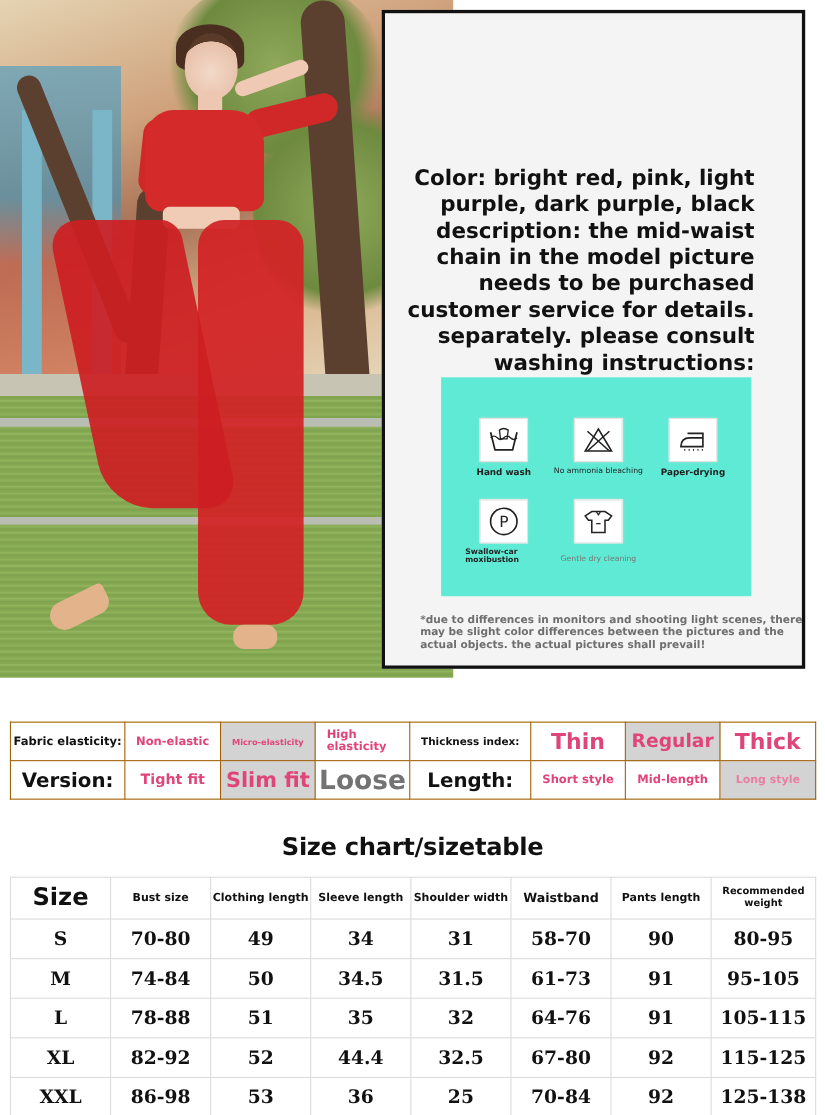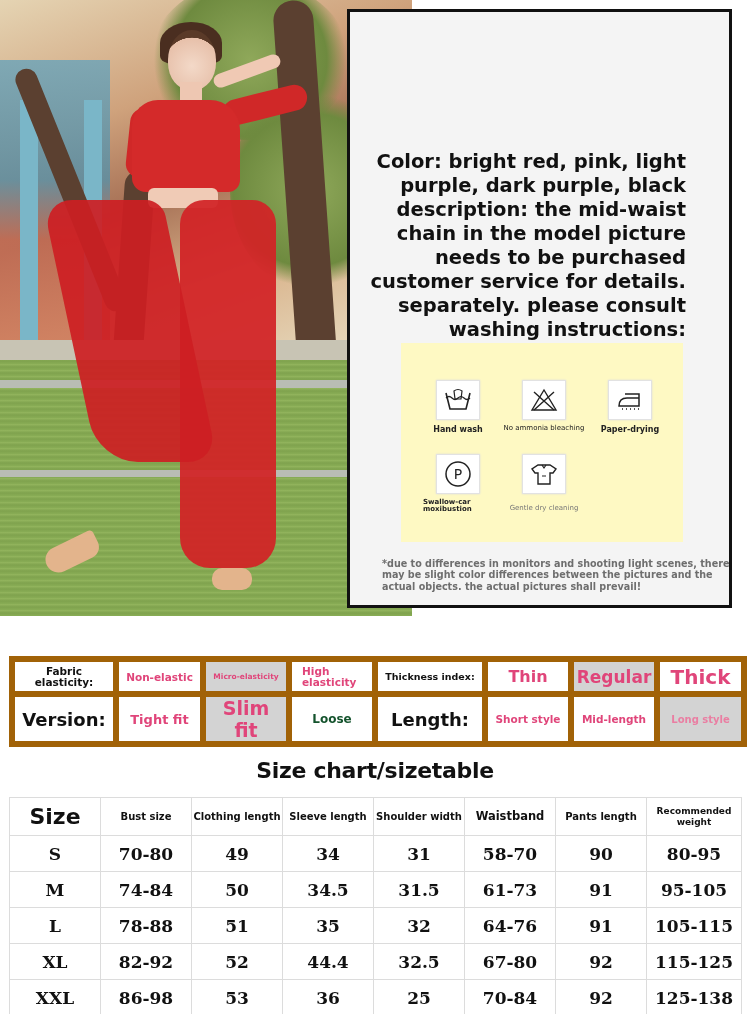--- a/index.html
+++ b/index.html
@@ -39,35 +39,35 @@
   .model .shoe-l { position: absolute; left: 44px; top: 540px; width: 56px; height: 26px; background: #e3b48c; border-radius: 18px 6px 16px 18px; transform: rotate(-26deg); }
   .model .shoe-r { position: absolute; left: 212px; top: 568px; width: 40px; height: 22px; background: #e3b48c; border-radius: 10px; }
 
   
   .info-panel { position: absolute; left: 347px; top: 9px; width: 385px; height: 599px; background: #f4f4f4;
     border: 3px solid #111; }
   .info-text { position: absolute; right: 43px; top: 138px; width: 340px; text-align: right;
     font-family: "DejaVu Sans", sans-serif; font-weight: bold; font-size: 19.5px; line-height: 24px; color: #111; }
   .info-text span { display: block; white-space: nowrap; }
 
-  .care-card { position: absolute; left: 51px; top: 331px; width: 282px; height: 199px; background: #fef9c3; }
+  .care-card { position: absolute; left: 51px; top: 331px; width: 282px; height: 199px; background: #5eead4; }
   .care-item { position: absolute; width: 94px; text-align: center; }
   .care-icon { width: 44px; height: 40px; margin: 0 auto; border: 1px solid #e2e2e2; background: #fff;
     display: flex; align-items: center; justify-content: center; box-shadow: 0 0 2px #ddd; }
   .care-label { font-family: "DejaVu Sans", sans-serif; font-size: 9px; line-height: 9px; margin-top: 5px; color: #222; }
   .care-label.small { font-size: 7px; line-height: 7px; }
   .care-label.gray { color: #777; font-weight: normal; font-size: 7px; }
   .care-label.bold { font-weight: bold; font-size: 8px; }
 
   .disclaimer { position: absolute; left: 32px; top: 546px; width: 350px; font-family: "DejaVu Sans", sans-serif;
     font-size: 9.6px; line-height: 11.4px; color: #6e6e6e; font-weight: bold; }
 
   
   .attr-table { position: absolute; left: 9px; top: 656px; width: 732px; border-collapse: collapse; table-layout: fixed; }
-  .attr-table td { border: 6px solid #a16207; height: 35px; text-align: center; vertical-align: middle;
+  .attr-table td { border: 1px solid #a16207; height: 35px; text-align: center; vertical-align: middle;
     font-family: "DejaVu Sans", sans-serif; color: #e0457a; font-weight: bold; padding: 0 2px; }
   .attr-table td.hl { background: #d3d3d3; }
   .attr-table td.lbl { color: #111; }
 
   
   .size-title { position: absolute; left: 0; top: 758px; width: 750px; text-align: center;
     font-family: "DejaVu Sans", sans-serif; font-weight: bold; font-size: 22px; color: #111; letter-spacing: -0.3px; }
   .size-table { position: absolute; left: 9px; top: 797px; width: 732px; border-collapse: collapse; table-layout: fixed; }
   .size-table th, .size-table td { border: 1px solid #dcdcdc; text-align: center; vertical-align: middle; color: #111; }
   .size-table th { height: 38px; font-family: "DejaVu Sans", sans-serif; font-weight: bold; font-size: 10px; line-height: 11px; }
@@ -185,29 +185,29 @@
       <col style="width:86px">
       <col style="width:87px">
   </colgroup>
   <tbody>
       <tr>
     <td class="lbl" style="font-size:10.5px;line-height:11px">Fabric elasticity:</td>
     <td style="font-size:10.5px">Non-elastic</td>
     <td class="hl" style="font-size:7.5px">Micro-elasticity</td>
     <td style="font-size:10.5px;line-height:11px;text-align:left;padding-left:10px">High elasticity</td>
     <td class="lbl" style="font-size:9.5px">Thickness index:</td>
-    <td style="font-size:16px">Thin</td>
+    <td style="font-size:20px">Thin</td>
     <td class="hl" style="font-size:17px">Regular</td>
     <td style="font-size:20px">Thick</td>
   </tr>
   <tr>
     <td class="lbl" style="font-size:18px">Version:</td>
     <td style="font-size:13px">Tight fit</td>
     <td class="hl" style="font-size:19px">Slim fit</td>
-    <td style="font-size:12px;color:#14532d">Loose</td>
+    <td style="font-size:24px;color:#737373">Loose</td>
     <td class="lbl" style="font-size:18px">Length:</td>
     <td style="font-size:10.5px">Short style</td>
     <td style="font-size:10.5px">Mid-length</td>
     <td class="hl" style="font-size:10px;line-height:11px;color:#ea7ea2;padding:0 10px">Long style</td>
   </tr>
 </tbody>
   </table>
 
 <div class="size-title">Size chart/sizetable</div>
 

